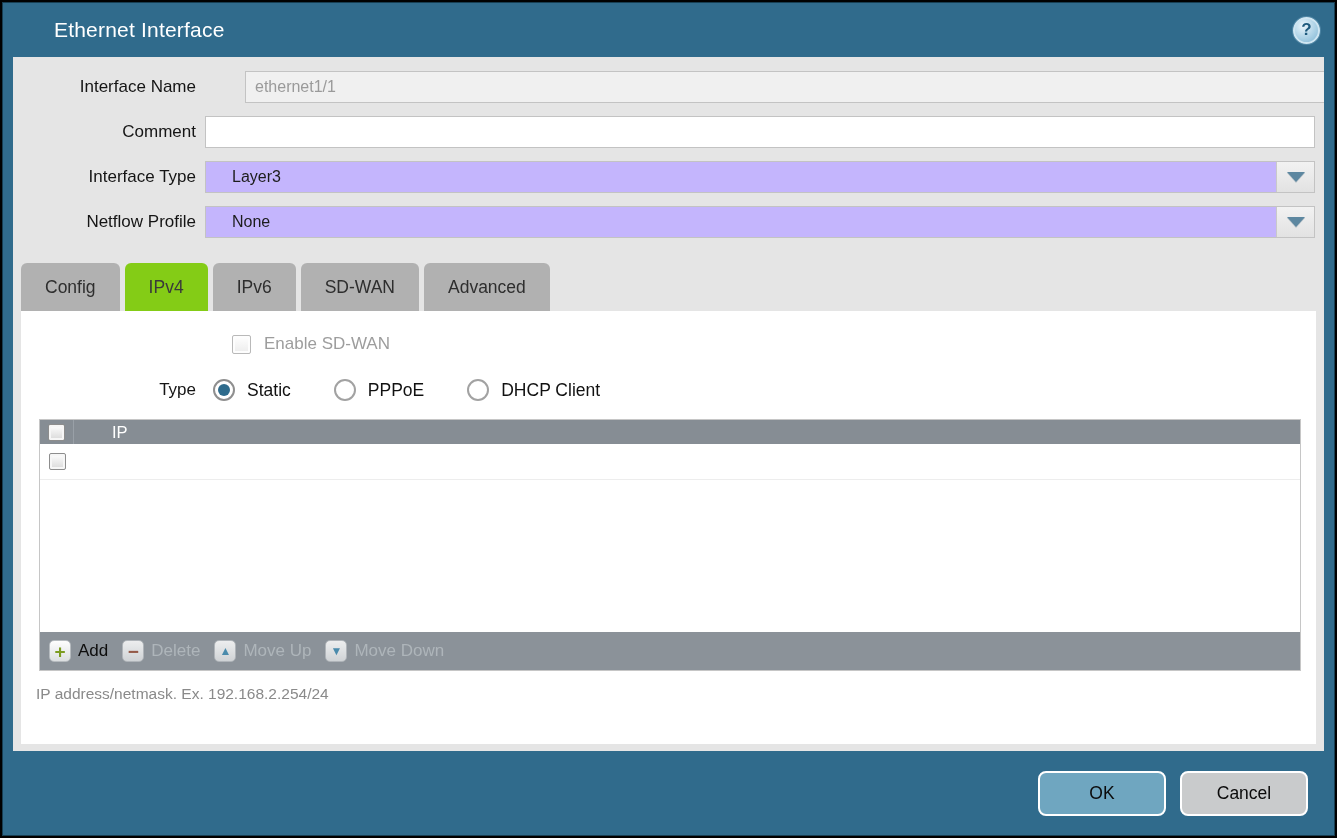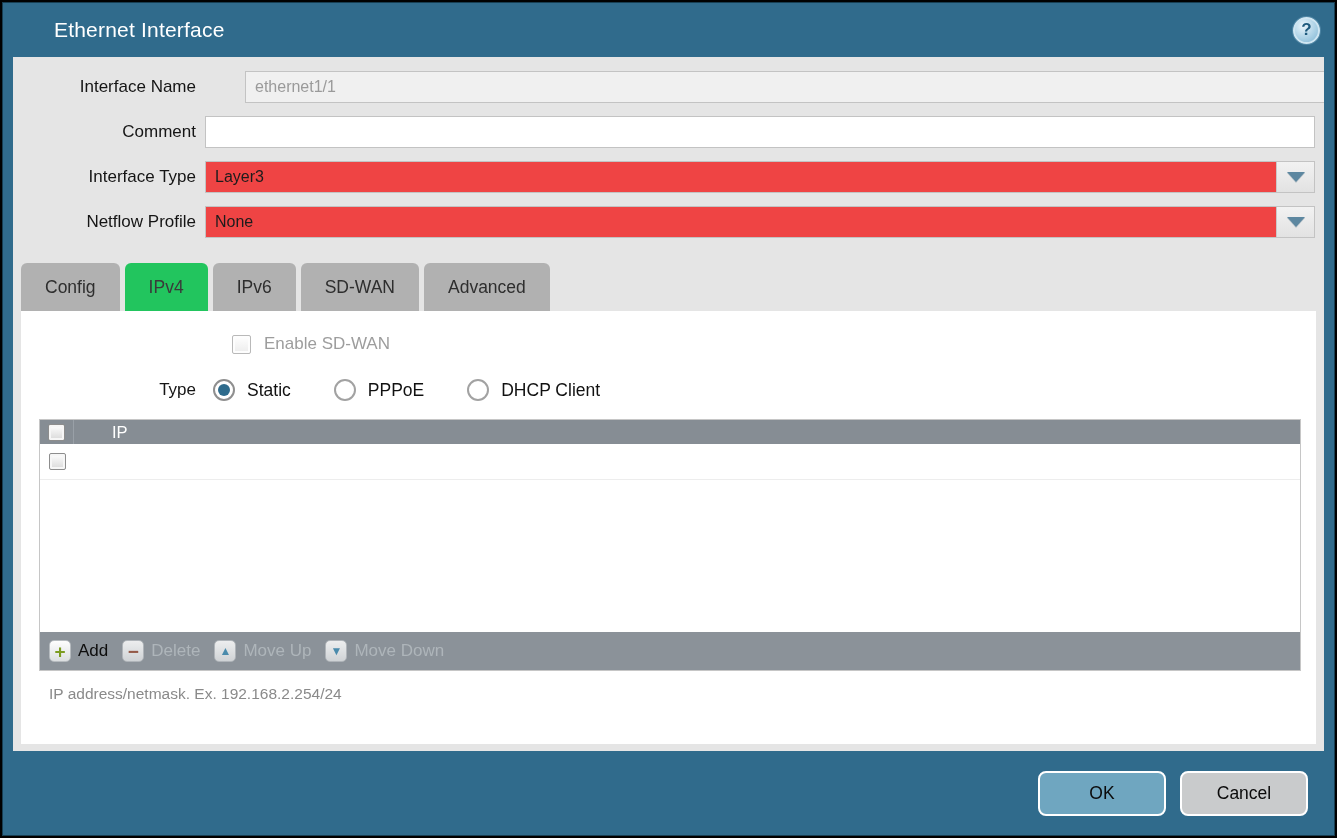--- a/index.html
+++ b/index.html
@@ -88,26 +88,26 @@
     outline: none;
   }
   .tinput.disabled {
     background: #f0f0f0;
     color: #9a9a9a;
     margin-left: 40px;
   }
   .dropdown {
     width: 100%; height: 100%;
     border: 1px solid #c3c3c3;
-    background: #ef4444;
+    background: #c4b5fd;
     display: flex;
     align-items: center;
     font-size: 16px;
     color: #1c1c1c;
-    padding-left: 9px;
+    padding-left: 26px;
     cursor: pointer;
   }
   .dd-btn {
     margin-left: auto;
     width: 38px;
     align-self: stretch;
     background: linear-gradient(#f2f2f2, #e2e2e2);
     border-left: 1px solid #c9c9c9;
     display: flex;
     align-items: center;
@@ -133,21 +133,21 @@
     line-height: 48px;
     background: #b1b1b1;
     color: #2e2e2e;
     font-size: 17.5px;
     border-radius: 6px 6px 0 0;
     margin-right: 5px;
     cursor: pointer;
     white-space: nowrap;
   }
   .tab.active {
-    background: #22c55e;
+    background: #84cc16;
     color: #3a3a3a;
     cursor: default;
   }
   
   .tab-panel {
     flex: 1 1 auto;
     margin: 0 8px 7px 8px;
     background: #fff;
     overflow: hidden;
   }
@@ -286,21 +286,21 @@
   .tb-badge.minus { color: #96503a; font-size: 19px; line-height: 1; }
   .tb-badge.up, .tb-badge.down { color: #3f8ab0; font-size: 12px; }
   .tb-label {
     margin-left: 7px;
     font-size: 17px;
     color: #0d0d0d;
   }
   .tb-btn.disabled .tb-label { color: #aeb5ba; }
   .tb-btn.disabled .tb-badge { opacity: 0.85; }
   .hint {
-    margin: 14px 0 0 28px;
+    margin: 14px 0 0 15px;
     font-size: 15.5px;
     color: #8a8a8a;
   }
   
   .footer {
     flex: 0 0 84px;
     display: flex;
     align-items: center;
     justify-content: flex-end;
     padding-right: 26px;

